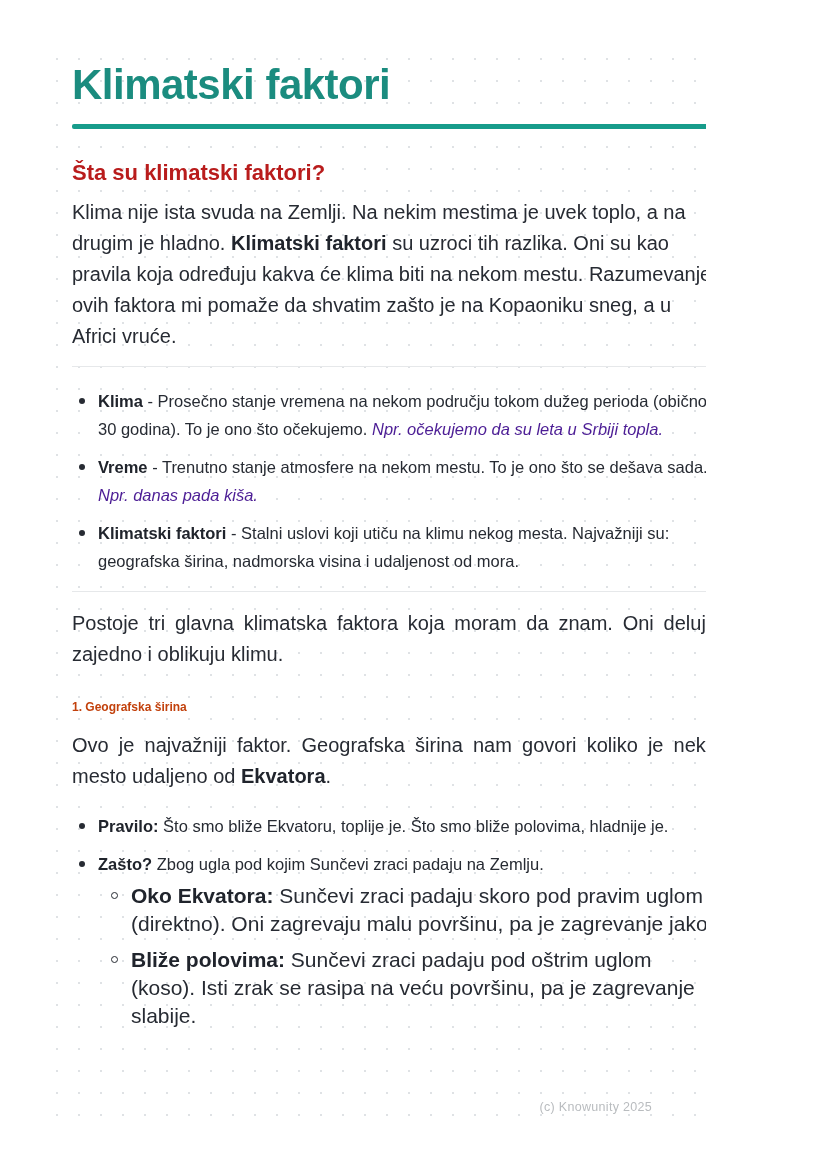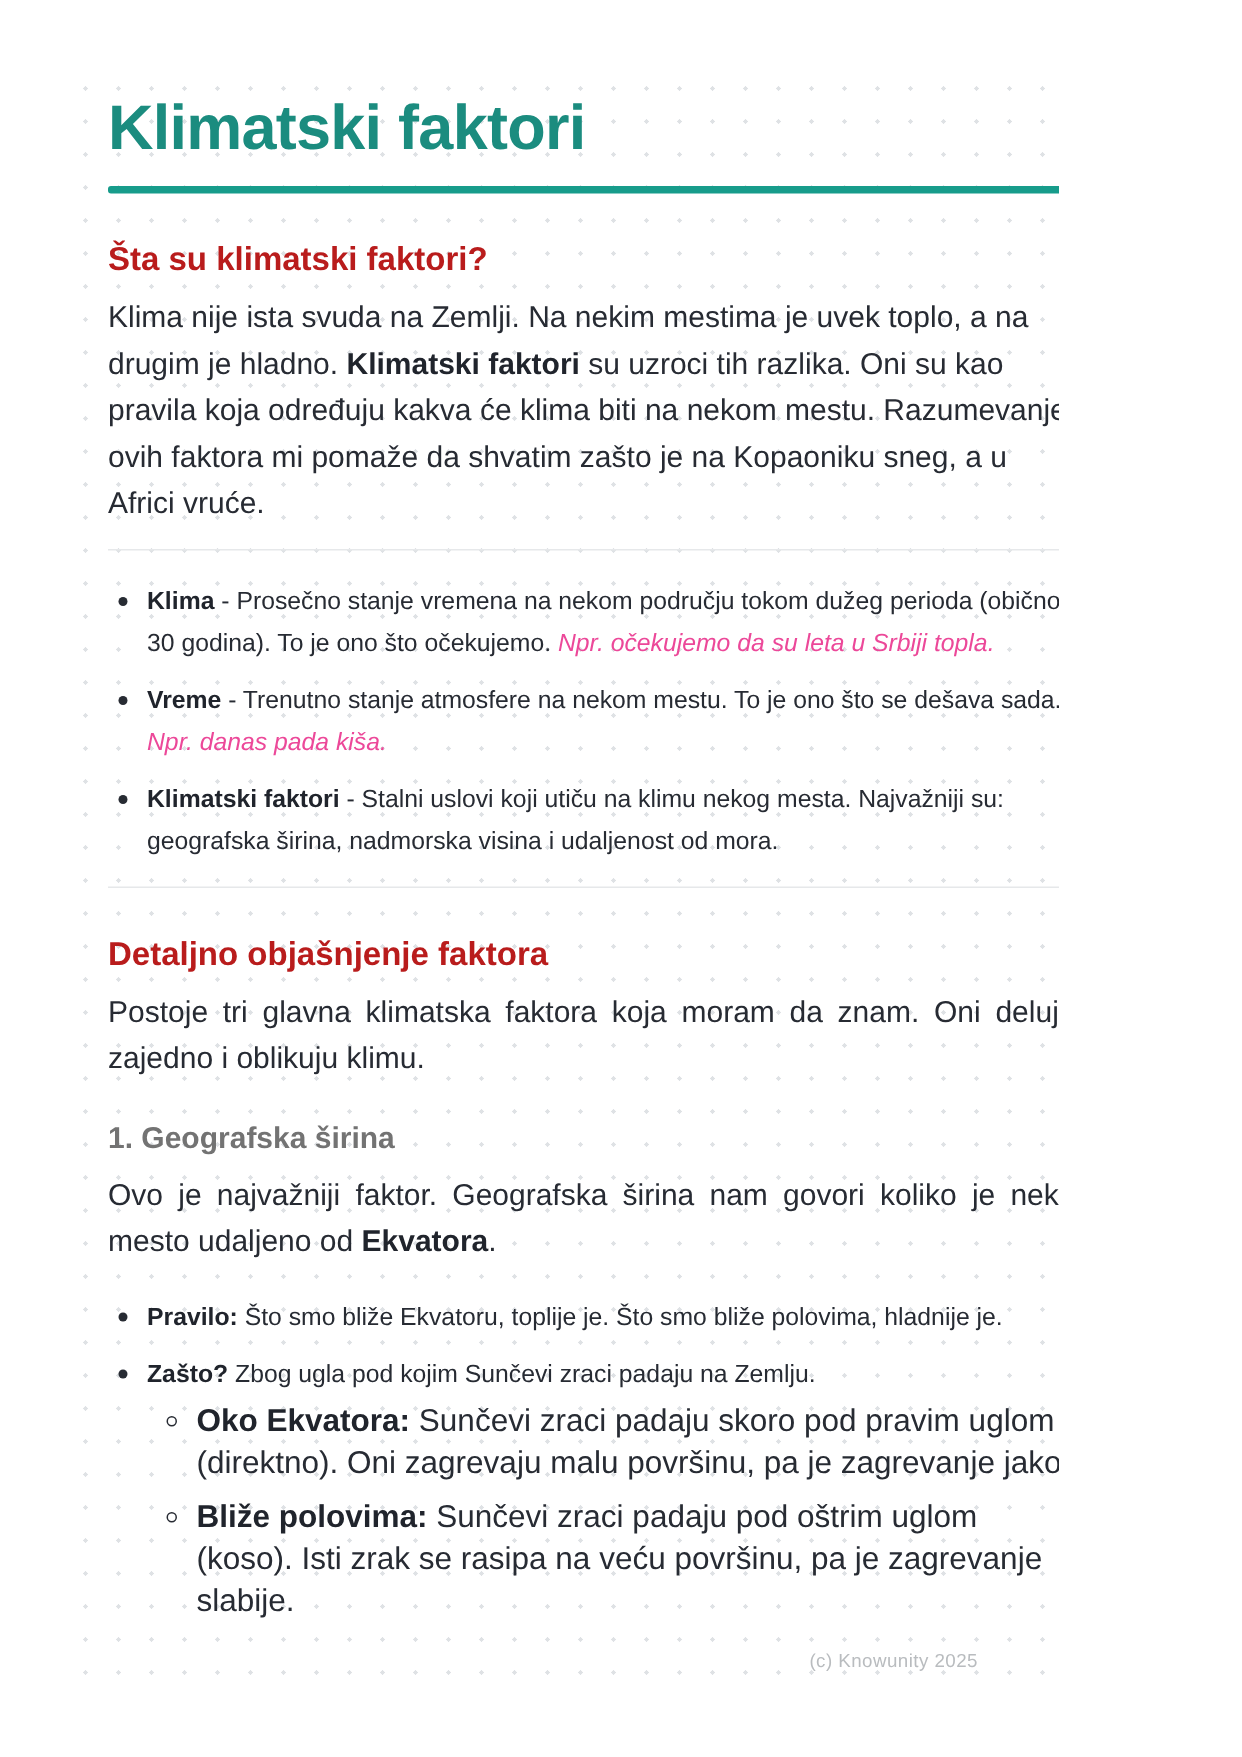--- a/index.html
+++ b/index.html
@@ -62,35 +62,35 @@
     margin: 0;
     margin-top: 30px;
     font-size: 22px;
     line-height: 28px;
     font-weight: 700;
     color: #b91c1c;
   }
   h3 {
     margin: 0;
     margin-top: 24px;
-    font-size: 20px;
+    font-size: 12px;
     line-height: 26px;
     font-weight: 700;
-    color: #737373;
+    color: #c2410c;
   }
   p {
     margin: 0;
     margin-top: 10px;
     font-size: 20px;
     line-height: 31px;
     color: #272b33;
   }
   p.justified { text-align: justify; }
   strong { font-weight: 700; color: #20242c; }
-  em { font-style: italic; color: #ec4899; }
+  em { font-style: italic; color: #4c1d95; }
   hr.divider {
     border: none;
     border-top: 1.5px solid #e6e8ea;
     margin: 14px 0;
   }
   hr.divider2 { margin: 16px 0; }
   ul.bullets {
     list-style: none;
     margin: 0;
     margin-top: 20px;
@@ -168,21 +168,20 @@
       <ul class="bullets">
         <li><strong>Klima</strong><span> - Prosečno stanje vremena na nekom području tokom dužeg perioda (obično 30 godina). To je ono što očekujemo. </span><em>Npr. očekujemo da su leta u Srbiji topla.</em></li>
         <li><strong>Vreme</strong><span> - Trenutno stanje atmosfere na nekom mestu. To je ono što se dešava sada. </span><em>Npr. danas pada kiša.</em></li>
         <li><strong>Klimatski faktori</strong><span> - Stalni uslovi koji utiču na klimu nekog mesta. Najvažniji su: geografska širina, nadmorska visina i udaljenost od mora.</span></li>
       </ul>
     </section>
 
     <hr class="divider divider2">
 
     <section>
-      <h2>Detaljno objašnjenje faktora</h2>
       <p class="justified">Postoje tri glavna klimatska faktora koja moram da znam. Oni deluju zajedno i oblikuju klimu.</p>
 
       <h3>1. Geografska širina</h3>
       <p class="justified"><span>Ovo je najvažniji faktor. Geografska širina nam govori koliko je neko mesto udaljeno od </span><strong>Ekvatora</strong><span>.</span></p>
 
       <ul class="bullets">
         <li><strong>Pravilo:</strong><span> Što smo bliže Ekvatoru, toplije je. Što smo bliže polovima, hladnije je.</span></li>
         <li><strong>Zašto?</strong><span> Zbog ugla pod kojim Sunčevi zraci padaju na Zemlju.</span>
           <ul class="nested">
             <li><strong>Oko Ekvatora:</strong><span> Sunčevi zraci padaju skoro pod pravim uglom (direktno). Oni zagrevaju malu površinu, pa je zagrevanje jako.</span></li>

